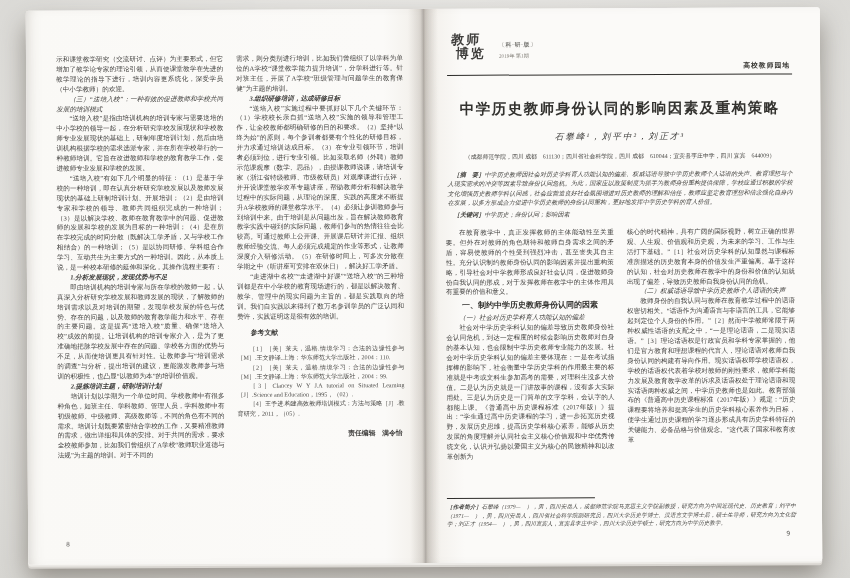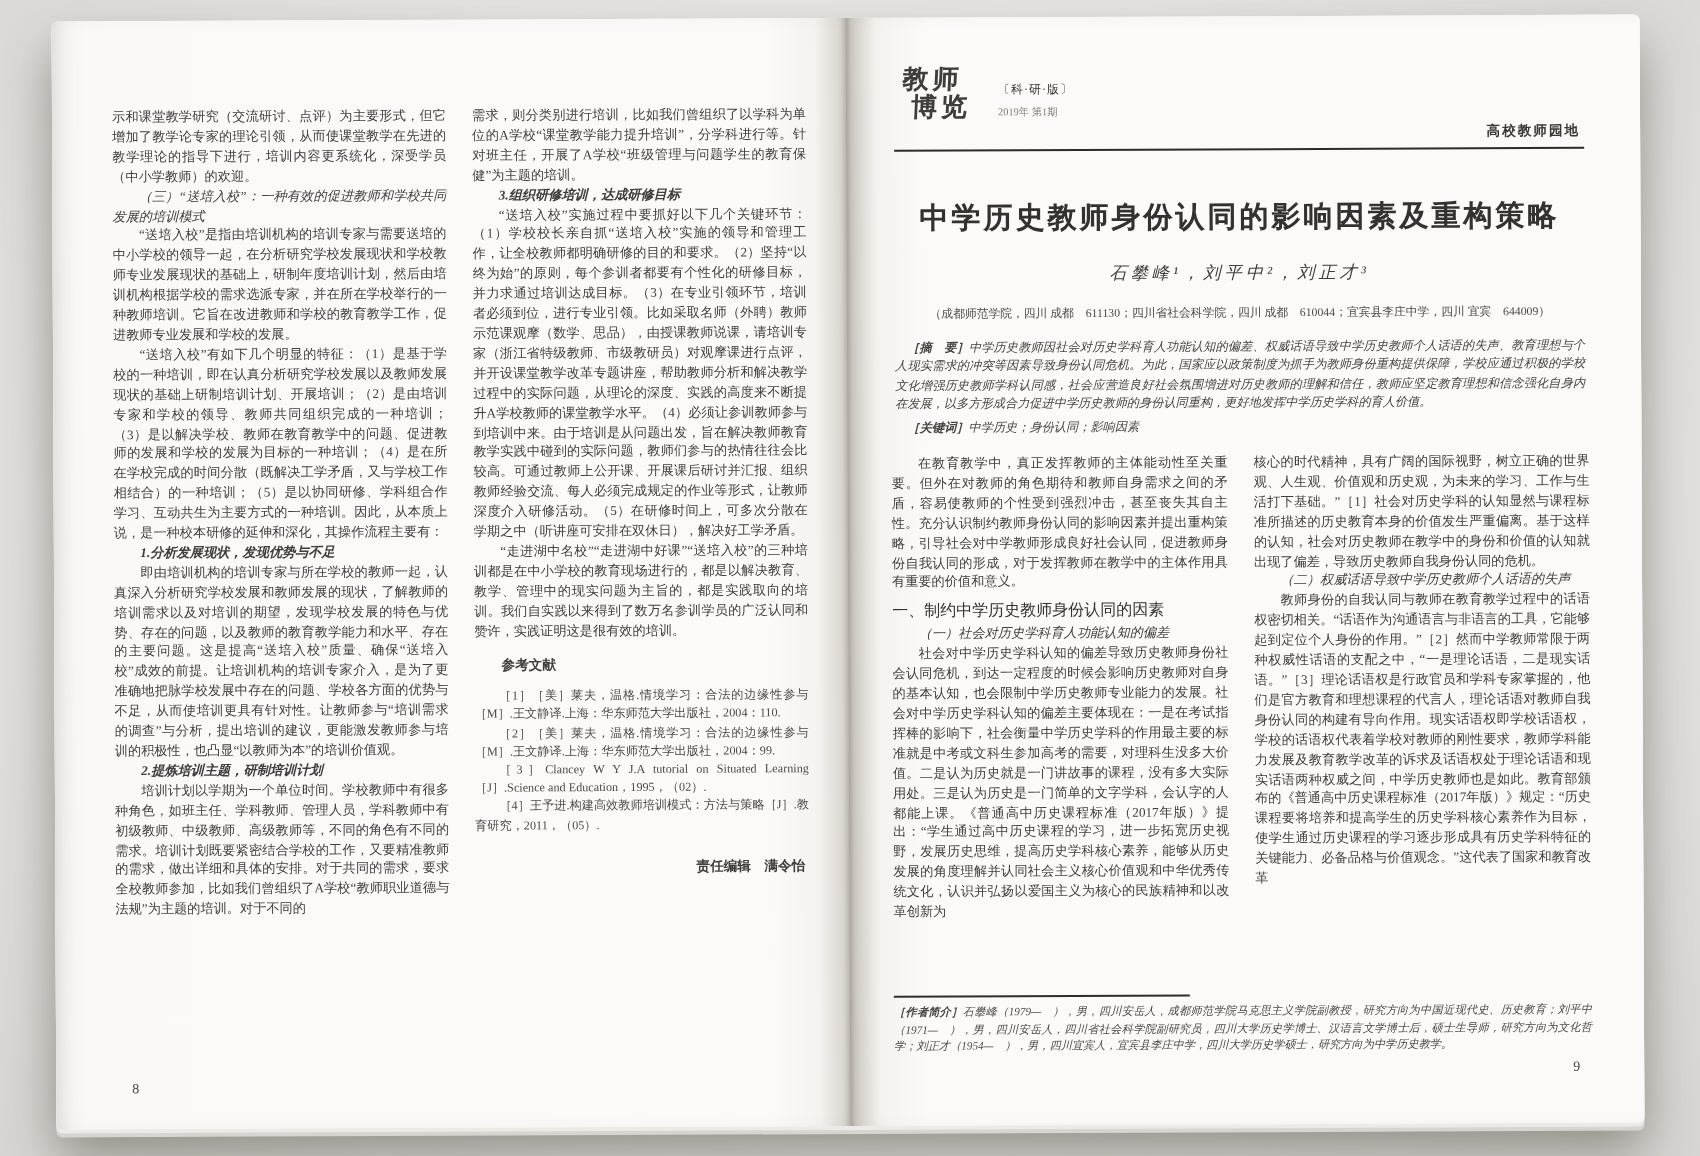--- a/index.html
+++ b/index.html
@@ -65,21 +65,21 @@
   
   .title{margin:24px 0 0 0;text-align:center;font-size:14.5px;letter-spacing:1.5px;font-weight:bold;color:#33322f;}
   .authors{text-align:center;font-style:italic;font-size:8.6px;margin-top:13px;letter-spacing:2px;}
   .affil{text-align:center;font-size:5.9px;margin-top:9px;color:#4a4946;}
   .abstract{margin:9px 2px 0 2px;font-size:6.1px;line-height:9.4px;text-align:justify;font-style:italic;text-indent:1em;color:#454440;}
   .keywords{margin:2px 2px 0 2px;font-size:6.1px;line-height:9.4px;font-style:italic;text-indent:1em;color:#454440;}
   .lbl{font-weight:bold;}
   
   .rbody{display:flex;gap:13px;margin-top:8px;height:236px;overflow:hidden;}
   .bcol{flex:1;overflow:hidden;}
-  .sec-h{text-align:left;font-weight:normal;font-size:8px;margin:3px 0 2px 0;color:#33322f;}
+  .sec-h{text-align:center;font-weight:bold;font-size:8px;margin:3px 0 2px 0;color:#33322f;}
   
   .bio-area{position:absolute;left:22px;right:26px;bottom:34px;}
   .bio-rule{width:148px;border-top:1.4px solid #2e2d2b;margin-bottom:4px;}
   .bio{font-size:5.6px;line-height:8.6px;font-style:italic;text-align:justify;margin:0;color:#4a4946;}
 </style>
 </head>
 <body>
 
 <div class="photo">
   <div class="book">

